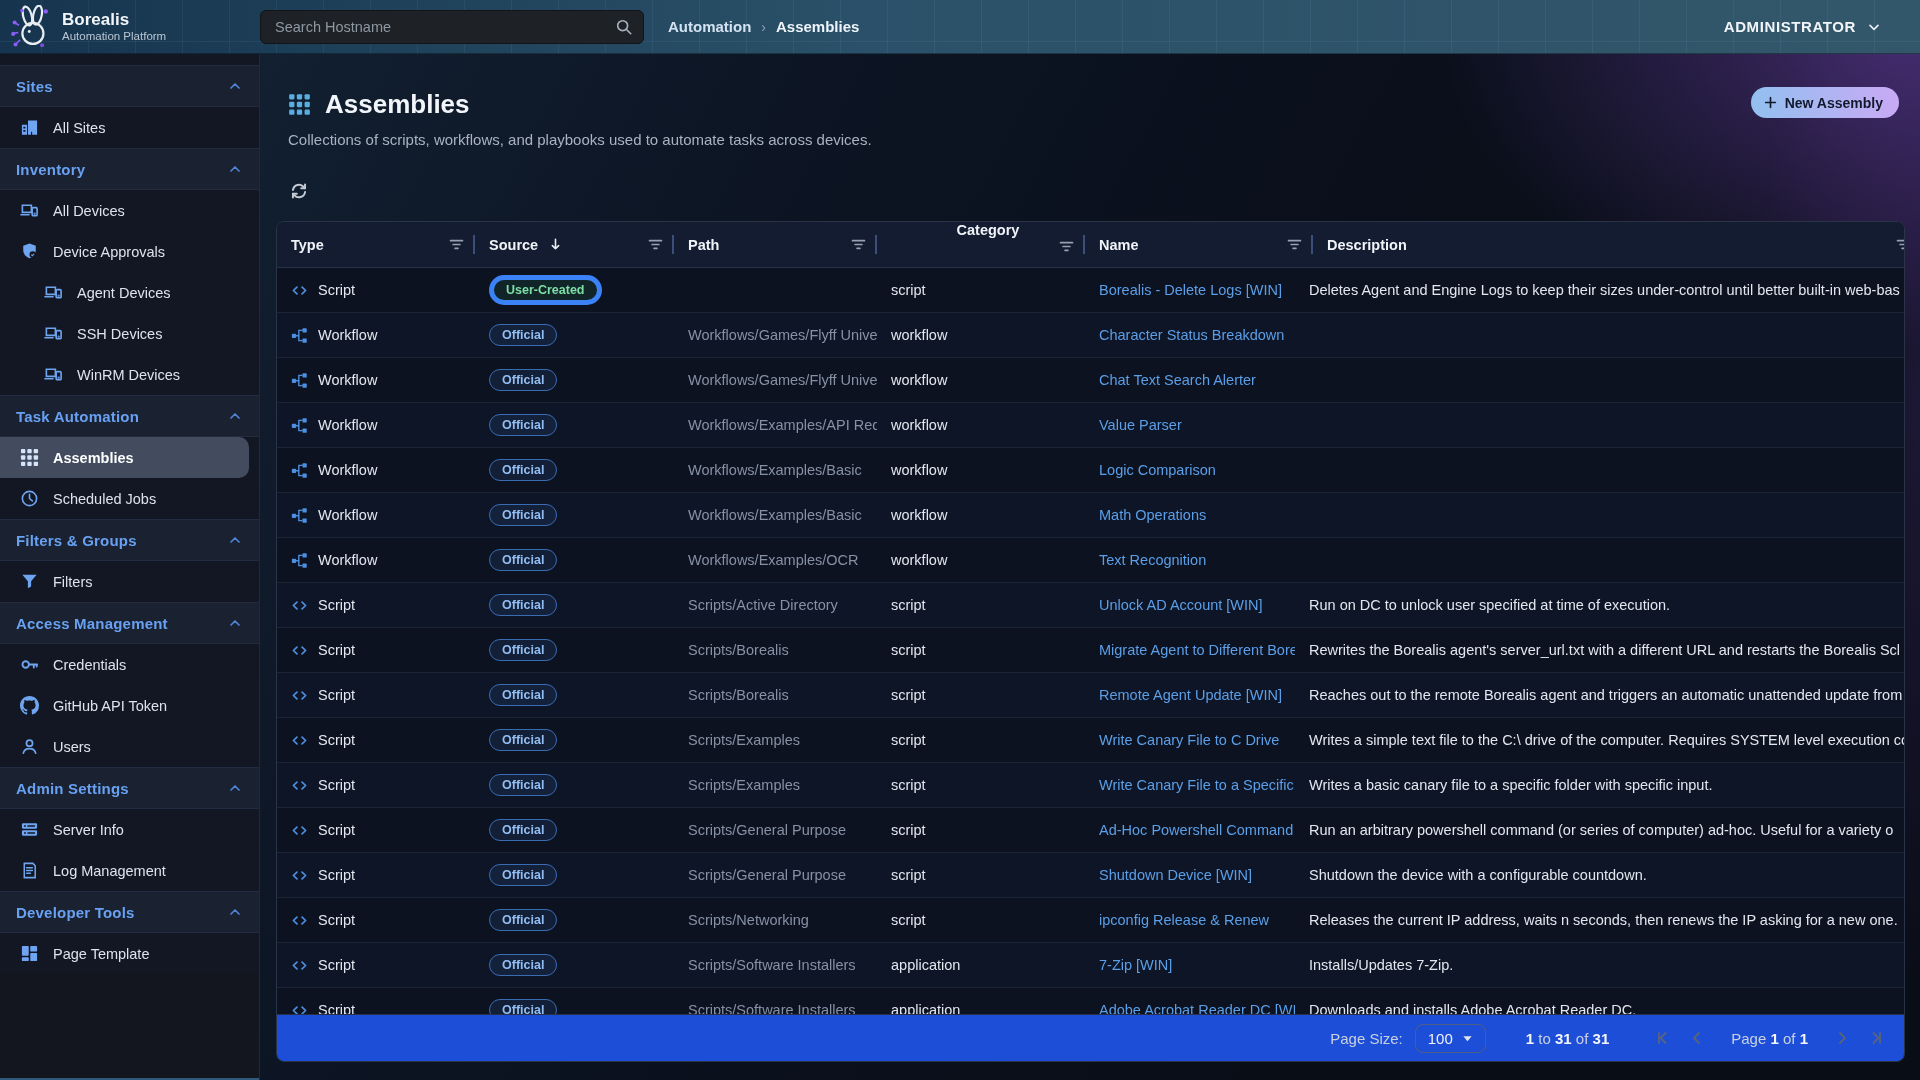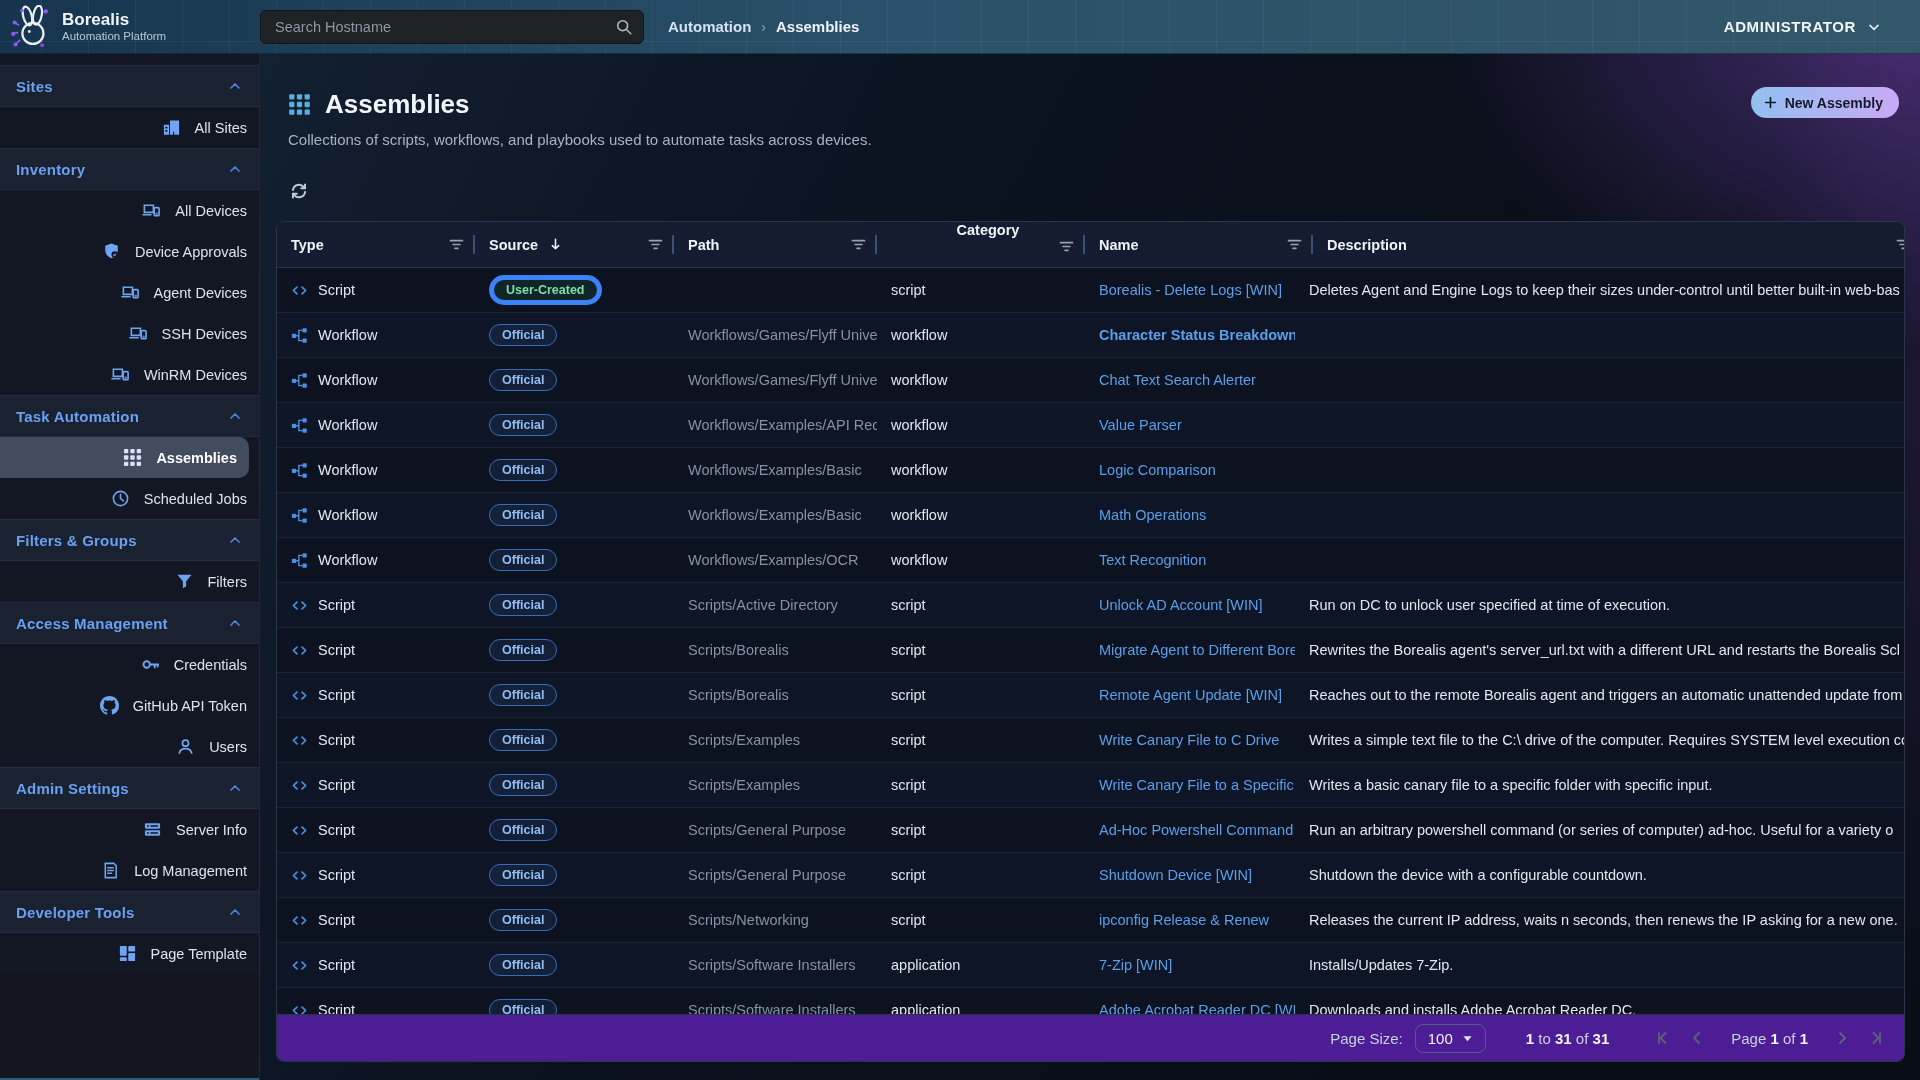--- a/index.html
+++ b/index.html
@@ -52,21 +52,21 @@
   .sidenav{padding-top:12px;background:#121723;}
   .section-header{
     height:42px;display:flex;align-items:center;box-sizing:border-box;
     padding:0 16px 0 16px;background:#1a2130;
     border-top:1px solid #232c3f;border-bottom:1px solid #232c3f;
     color:#68a1f2;font-size:15px;font-weight:bold;letter-spacing:.2px;cursor:pointer;
   }
   .section-header .chev{margin-left:auto;width:16px;height:16px;color:#4f83d6;}
   .side-item{
     height:41px;display:flex;align-items:center;gap:14px;box-sizing:border-box;
-    padding:0 12px 0 20px;color:#dde3ec;font-size:14.5px;cursor:pointer;background:#121723;justify-content:flex-end;
+    padding:0 12px 0 20px;color:#dde3ec;font-size:14.5px;cursor:pointer;background:#121723;
   }
   .side-item.indent{padding-left:44px;}
   .side-item .icon{width:19px;height:19px;color:#6fa5f0;flex:0 0 auto;}
   .side-item.selected{
     background:#424c5e;border-radius:0 10px 10px 0;margin-right:10px;
     font-weight:bold;color:#ffffff;
   }
   .side-item.selected .icon{color:#d5e4fa;}
   
   .main{
@@ -119,21 +119,21 @@
   .td.path{color:#8791a4;}
   .td a{color:#5b9fe8;text-decoration:none;overflow:hidden;white-space:nowrap;}
   .badge{
     font-size:12.5px;font-weight:bold;padding:3px 12px;border-radius:999px;white-space:nowrap;
   }
   .badge.official{color:#92bdf2;border:1px solid #3a6cb4;background:rgba(59,108,180,.15);}
   .badge.user-created{color:#7edfa6;border:5px solid #3b82f6;background:rgba(46,143,87,.15);}
   
   .tfoot{
     position:absolute;left:0;right:0;bottom:0;height:46px;
-    border-top:1px solid #273149;background:#4c1d95;
+    border-top:1px solid #273149;background:#1d4ed8;
     display:flex;align-items:center;justify-content:flex-end;
     color:#c9d1df;font-size:15px;padding-right:18px;gap:0;
   }
   .psize-label{margin-right:12px;}
   .psize-select{
     display:flex;align-items:center;gap:9px;border:1px solid #4f5f82;border-radius:8px;
     padding:5px 12px;color:#eef2f8;cursor:pointer;background:transparent;
   }
   .psize-select .icon{width:11px;height:11px;color:#dfe5ee;}
   .range-text{margin:0 44px 0 40px;}
@@ -531,21 +531,21 @@
                 <path d="M6 10.3h3.2V4h4.3M9.2 10.3V16h4.3" fill="none" stroke="currentColor" stroke-width="1.6"></path>
               </svg>
             </span>
             <span>Workflow</span>
           </div>
           <div class="td" style="width: 199px;">
             <span class="badge official">Official</span>
           </div>
           <div class="td path" style="width: 203px;">Workflows/Games/Flyff Univer</div>
           <div class="td" style="width: 208px;">workflow</div>
-          <div class="td" style="width: 210px; font-weight: bold;">
+          <div class="td" style="width: 210px;">
             <a href="#">Character Status Breakdown</a>
           </div>
           <div class="td" style="width: 609px;"></div>
         </div>
         <div class="tr">
           <div class="td type" style="width: 198px;">
             <span class="icon">
               <svg viewBox="0 0 20 20" fill="currentColor">
                 <rect x="1" y="7.8" width="5" height="5" rx="1"></rect>
                 <rect x="13.5" y="1.5" width="5" height="5" rx="1"></rect>

